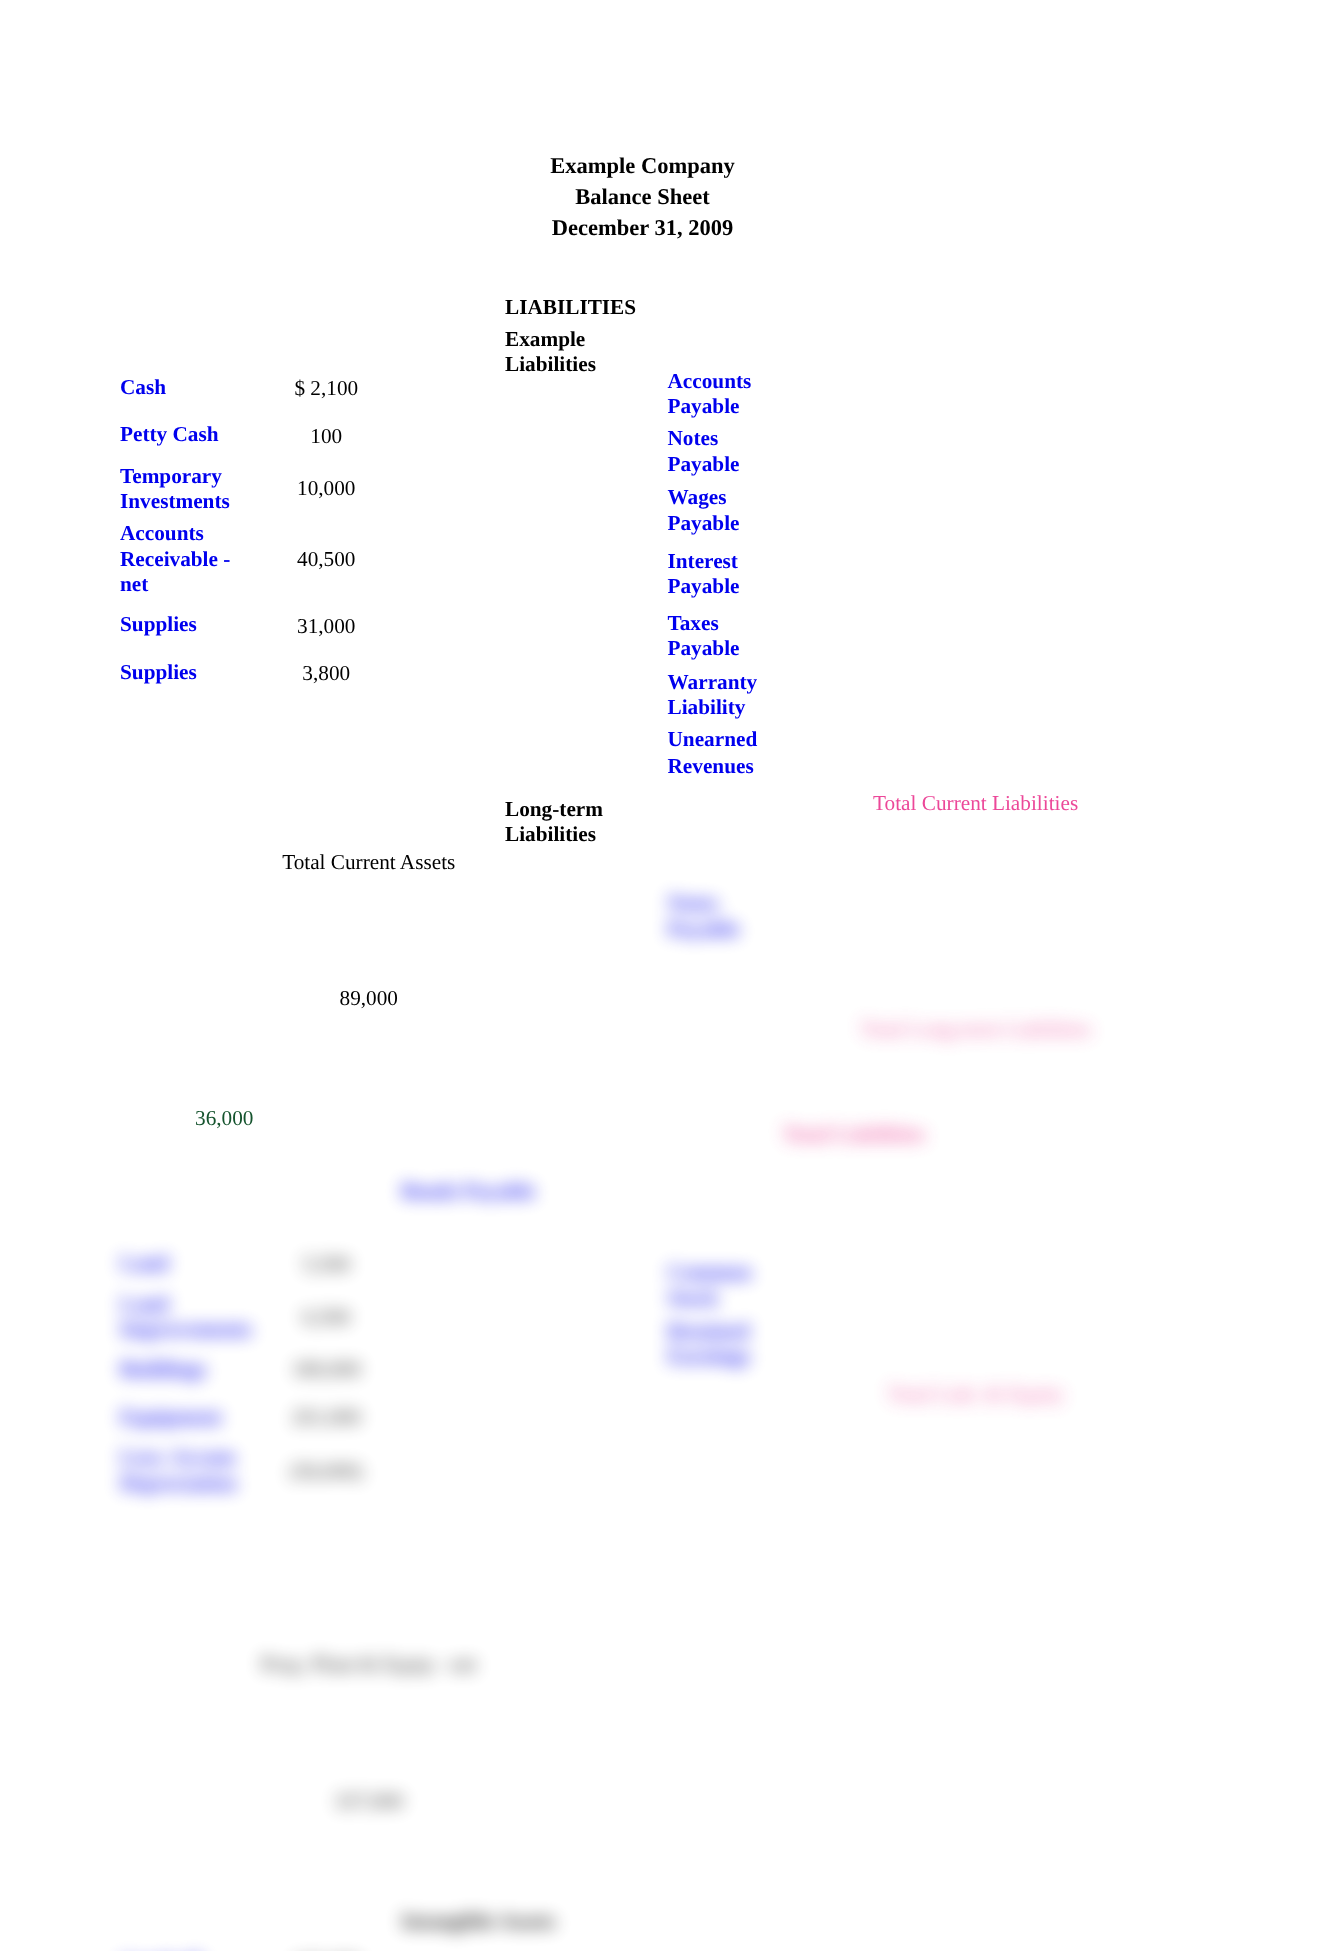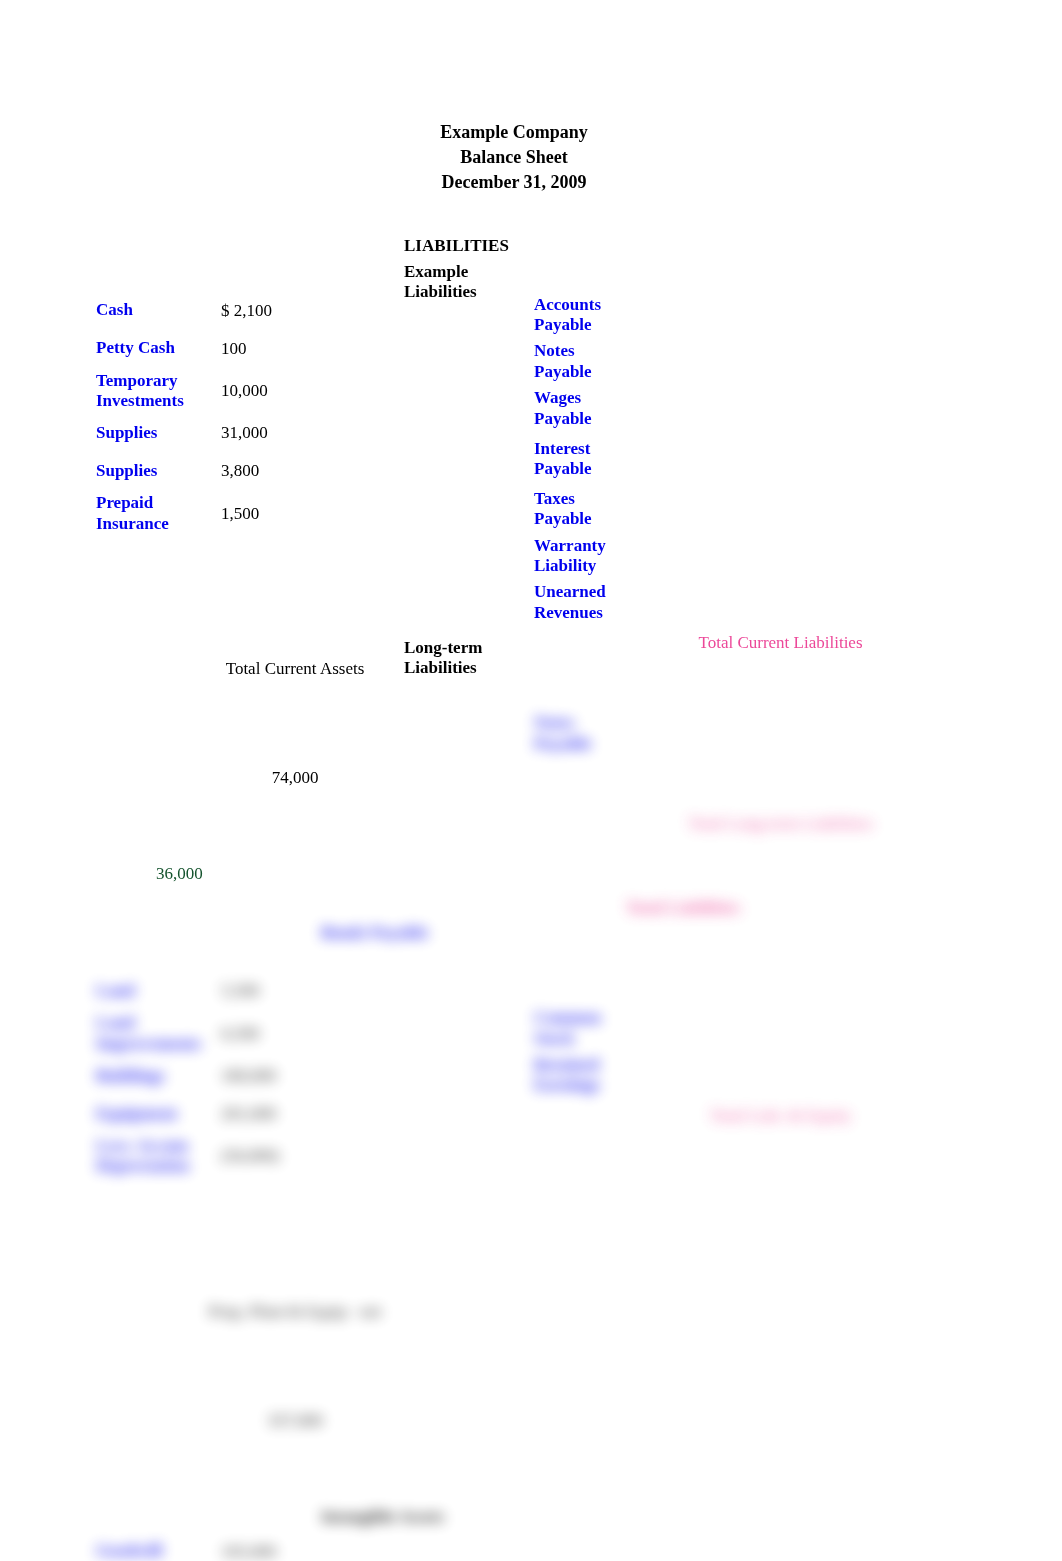--- a/index.html
+++ b/index.html
@@ -47,21 +47,21 @@
     }
     .link {
       color: #0000ee;
       font-weight: bold;
       font-size: 17px;
       cursor: pointer;
       line-height: 1.2;
     }
     .value {
       flex: 0 0 80px;
-      text-align: left;
+      text-align: center;
       font-size: 17px;
       color: #000;
     }
     .total-label {
       flex: 0 0 110px;
       font-size: 17px;
       color: #000;
       padding-left: 0;
       line-height: 1.3;
     }
@@ -144,36 +144,36 @@
       </div>
       <div class="row">
         <div class="label"><span class="link">Petty Cash</span></div>
         <div class="value">100</div>
       </div>
       <div class="row">
         <div class="label"><span class="link">Temporary Investments</span></div>
         <div class="value">10,000</div>
       </div>
       <div class="row">
+        <div class="label"><span class="link">Accounts Receivable - net</span></div>
+        <div class="value">40,500</div>
+      </div>
+      <div class="row">
         <div class="label"><span class="link">Supplies</span></div>
         <div class="value">31,000</div>
       </div>
       <div class="row">
         <div class="label"><span class="link">Supplies</span></div>
         <div class="value">3,800</div>
-      </div>
-      <div class="row">
-        <div class="label"><span class="link">Prepaid Insurance</span></div>
-        <div class="value">1,500</div>
       </div>
 
       <div class="total-row">
         <div class="spacer-small"></div>
         <div class="total-label">Total Current Assets</div>
-        <div class="total-value">74,000</div>
+        <div class="total-value">89,000</div>
       </div>
 
       <div class="floating-value">36,000</div>
 
       <div class="blurred" style="margin-top:30px;">
         <div class="row" style="margin-top:30px;">
           <div class="label"><span class="link" style="margin-left:225px; white-space:nowrap;">Bonds Payable</span></div>
         </div>
         <div style="height:20px;"></div>
         <div class="row">

